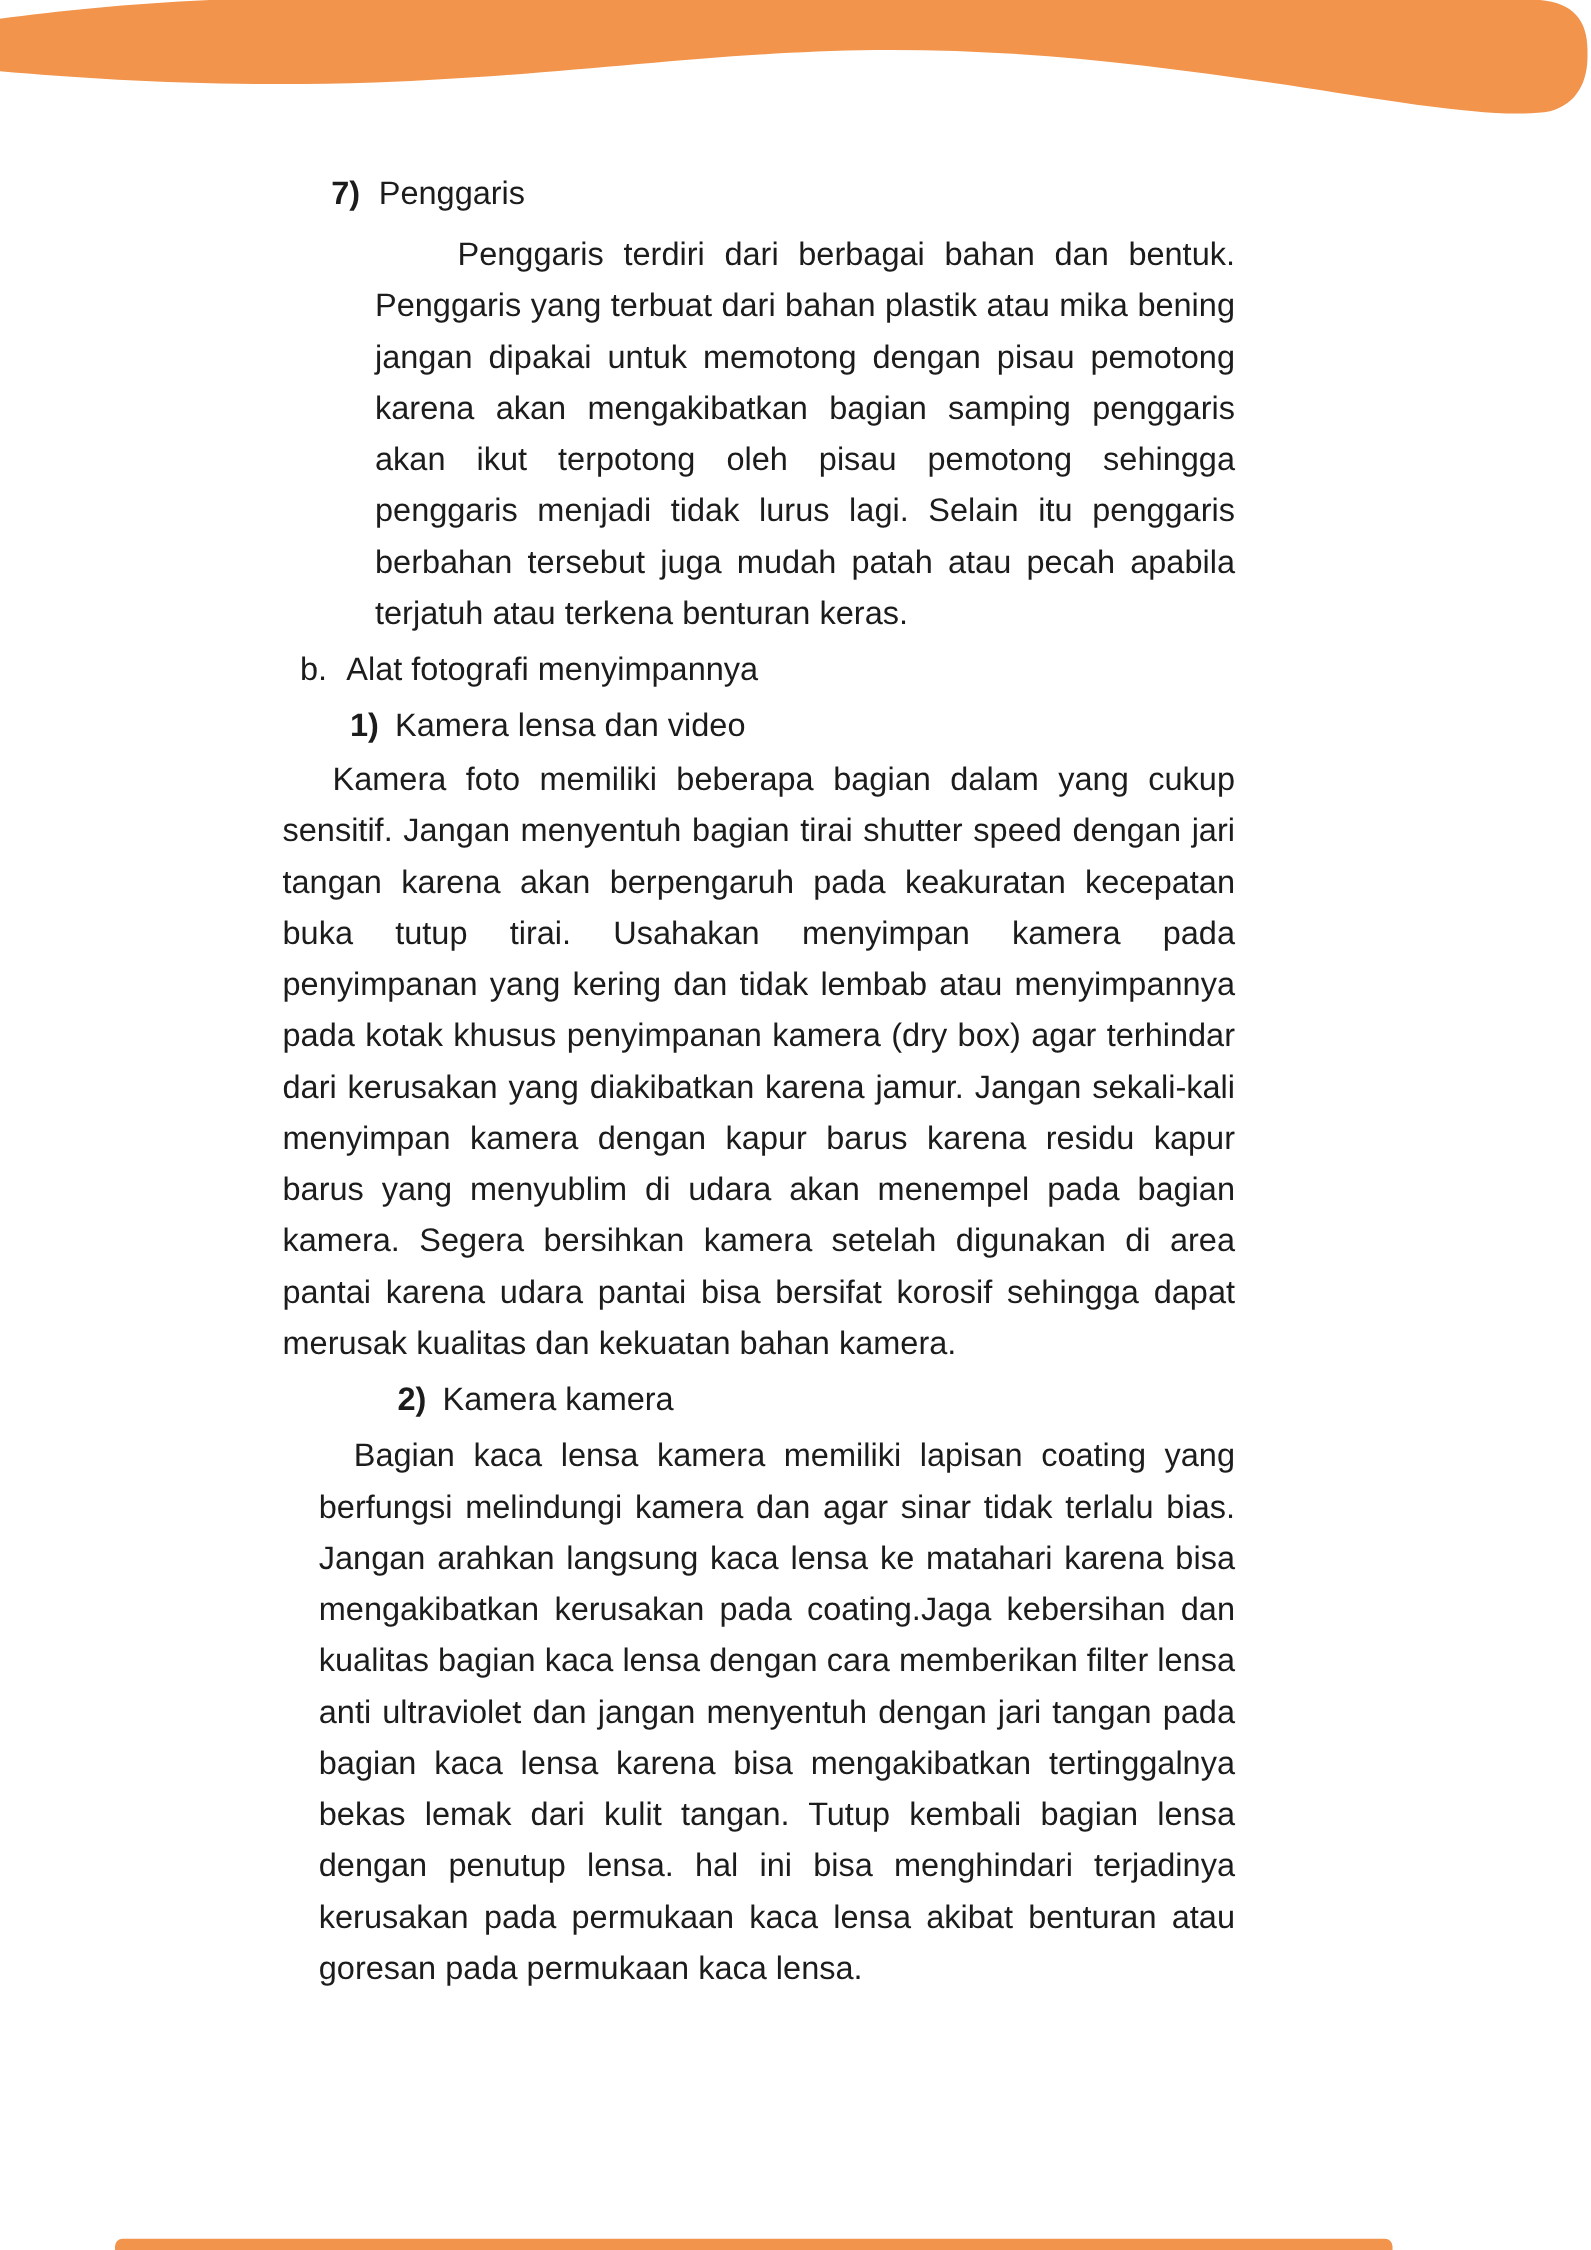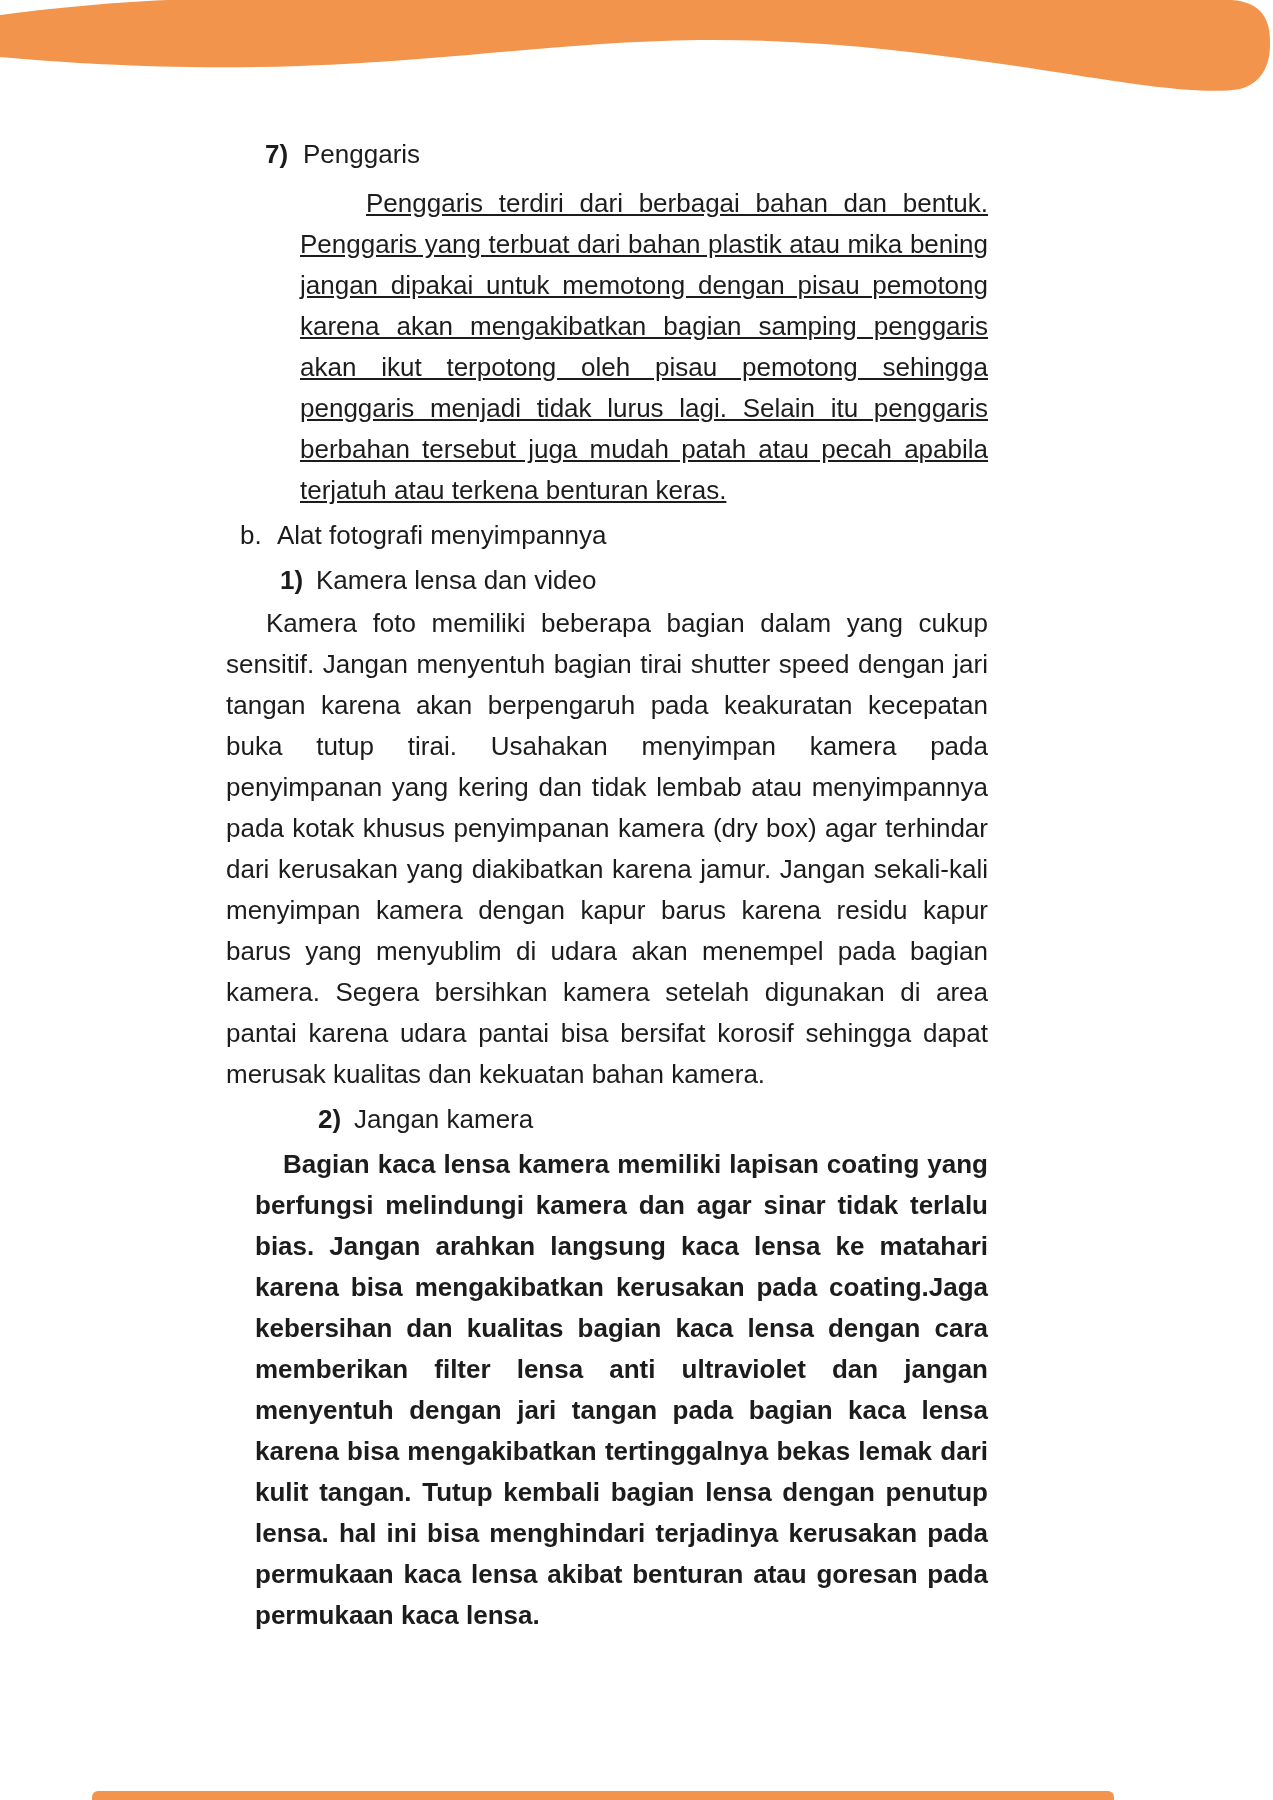--- a/index.html
+++ b/index.html
@@ -48,32 +48,30 @@
   .h-2 { margin: 4px 0 4px 318px; }
   .h-2 .marker { width: 36px; }
   .para {
     text-align: justify;
     text-align-last: left;
   }
   .para-7 {
     margin: 0 0 2px 300px;
     width: 688px;
     text-indent: 66px;
-    text-decoration: underline;
   }
   .para-kamera {
     margin: 2px 0 2px 226px;
     width: 762px;
     text-indent: 40px;
   }
   .para-lensa {
     margin: 2px 0 0 255px;
     width: 733px;
     text-indent: 28px;
-    font-weight: bold;
   }
   .bottom-bar {
     position: absolute;
     bottom: 0;
     left: 92px;
     width: 1022px;
     height: 9px;
     border-radius: 6px 6px 0 0;
   }
 </style>
@@ -111,20 +109,20 @@
 
   <div class="heading h-1">
     <span class="marker">1)</span>
     <span>Kamera lensa dan video</span>
   </div>
 
   <p class="para para-kamera">Kamera foto memiliki beberapa bagian dalam yang cukup sensitif. Jangan menyentuh bagian tirai shutter speed dengan jari tangan karena akan berpengaruh pada keakuratan kecepatan buka tutup tirai. Usahakan menyimpan kamera pada penyimpanan yang kering dan tidak lembab atau menyimpannya pada kotak khusus penyimpanan kamera (dry box) agar terhindar dari kerusakan yang diakibatkan karena jamur. Jangan sekali-kali menyimpan kamera dengan kapur barus karena residu kapur barus yang menyublim di udara akan menempel pada bagian kamera. Segera bersihkan kamera setelah digunakan di area pantai karena udara pantai bisa bersifat korosif sehingga dapat merusak kualitas dan kekuatan bahan kamera.</p>
 
   <div class="heading h-2">
     <span class="marker">2)</span>
-    <span>Jangan kamera</span>
+    <span>Kamera kamera</span>
   </div>
 
   <p class="para para-lensa">Bagian kaca lensa kamera memiliki lapisan coating yang berfungsi melindungi kamera dan agar sinar tidak terlalu bias. Jangan arahkan langsung kaca lensa ke matahari karena bisa mengakibatkan kerusakan pada coating.Jaga kebersihan dan kualitas bagian kaca lensa dengan cara memberikan filter lensa anti ultraviolet dan jangan menyentuh dengan jari tangan pada bagian kaca lensa karena bisa mengakibatkan tertinggalnya bekas lemak dari kulit tangan. Tutup kembali bagian lensa dengan penutup lensa. hal ini bisa menghindari terjadinya kerusakan pada permukaan kaca lensa akibat benturan atau goresan pada permukaan kaca lensa.</p>
 
 </div>
 
 <div class="bottom-bar" style="background: rgb(242, 148, 75);"></div>
 
 </body></html>

